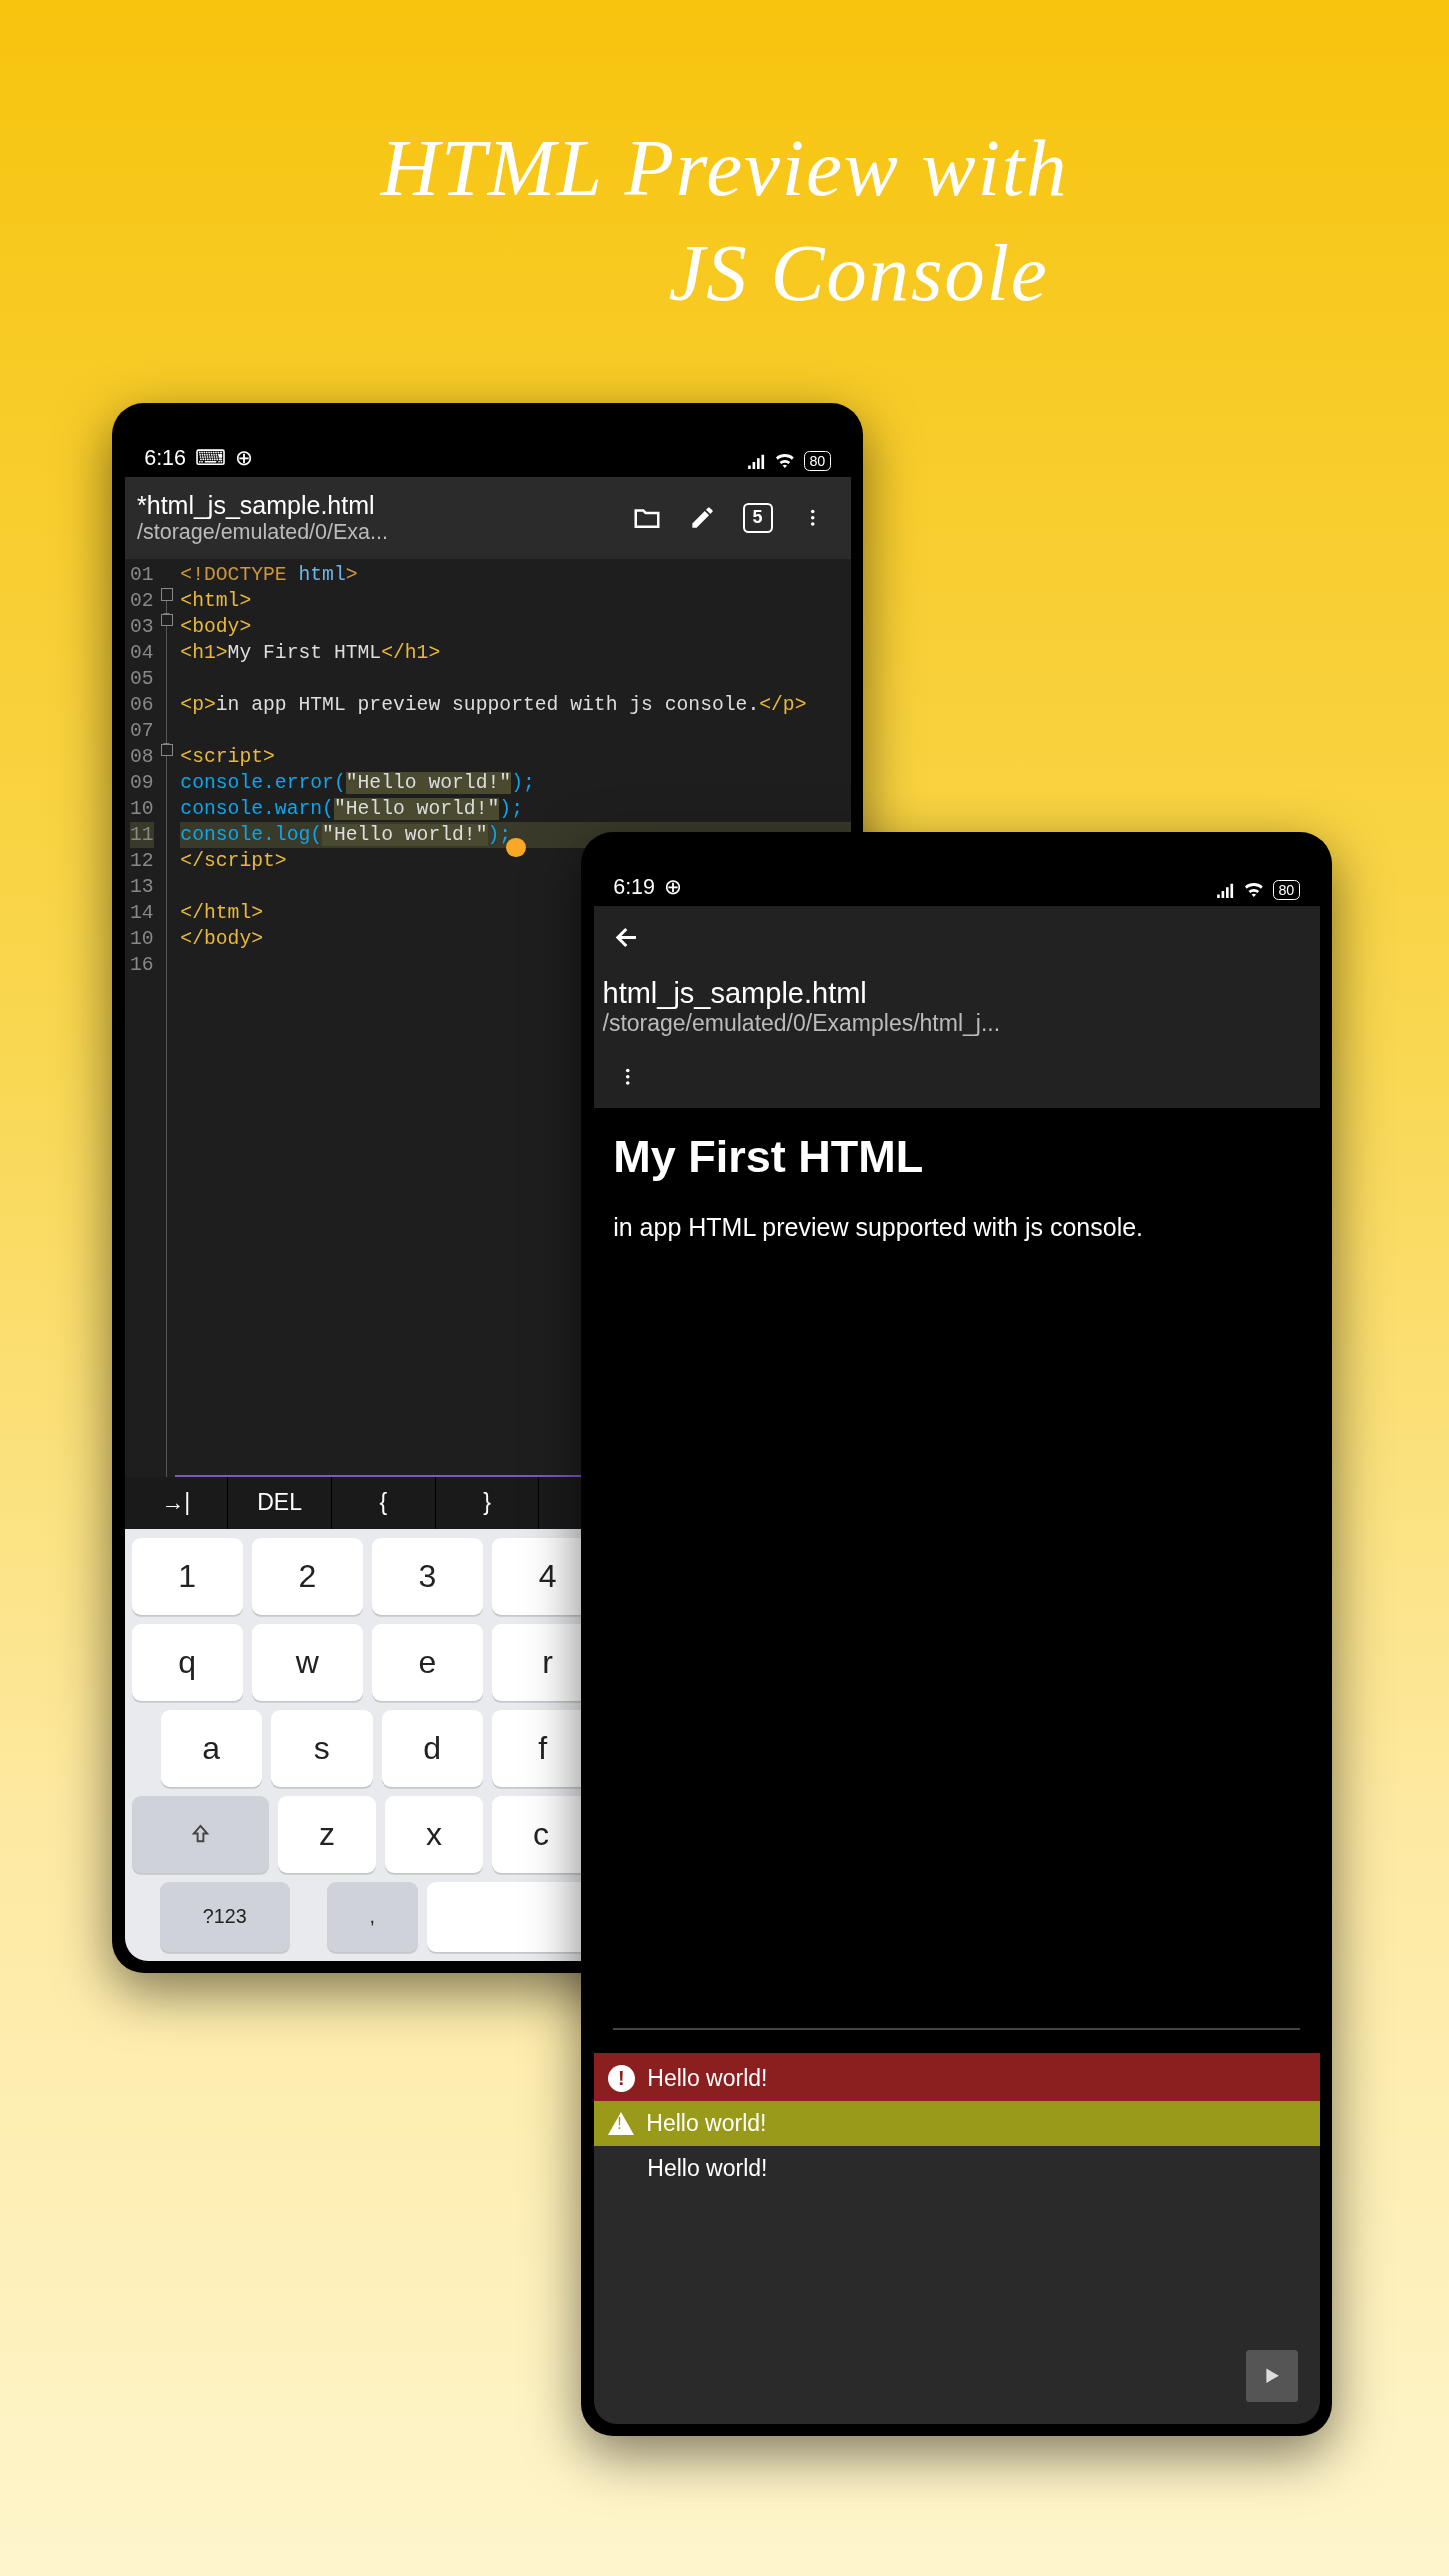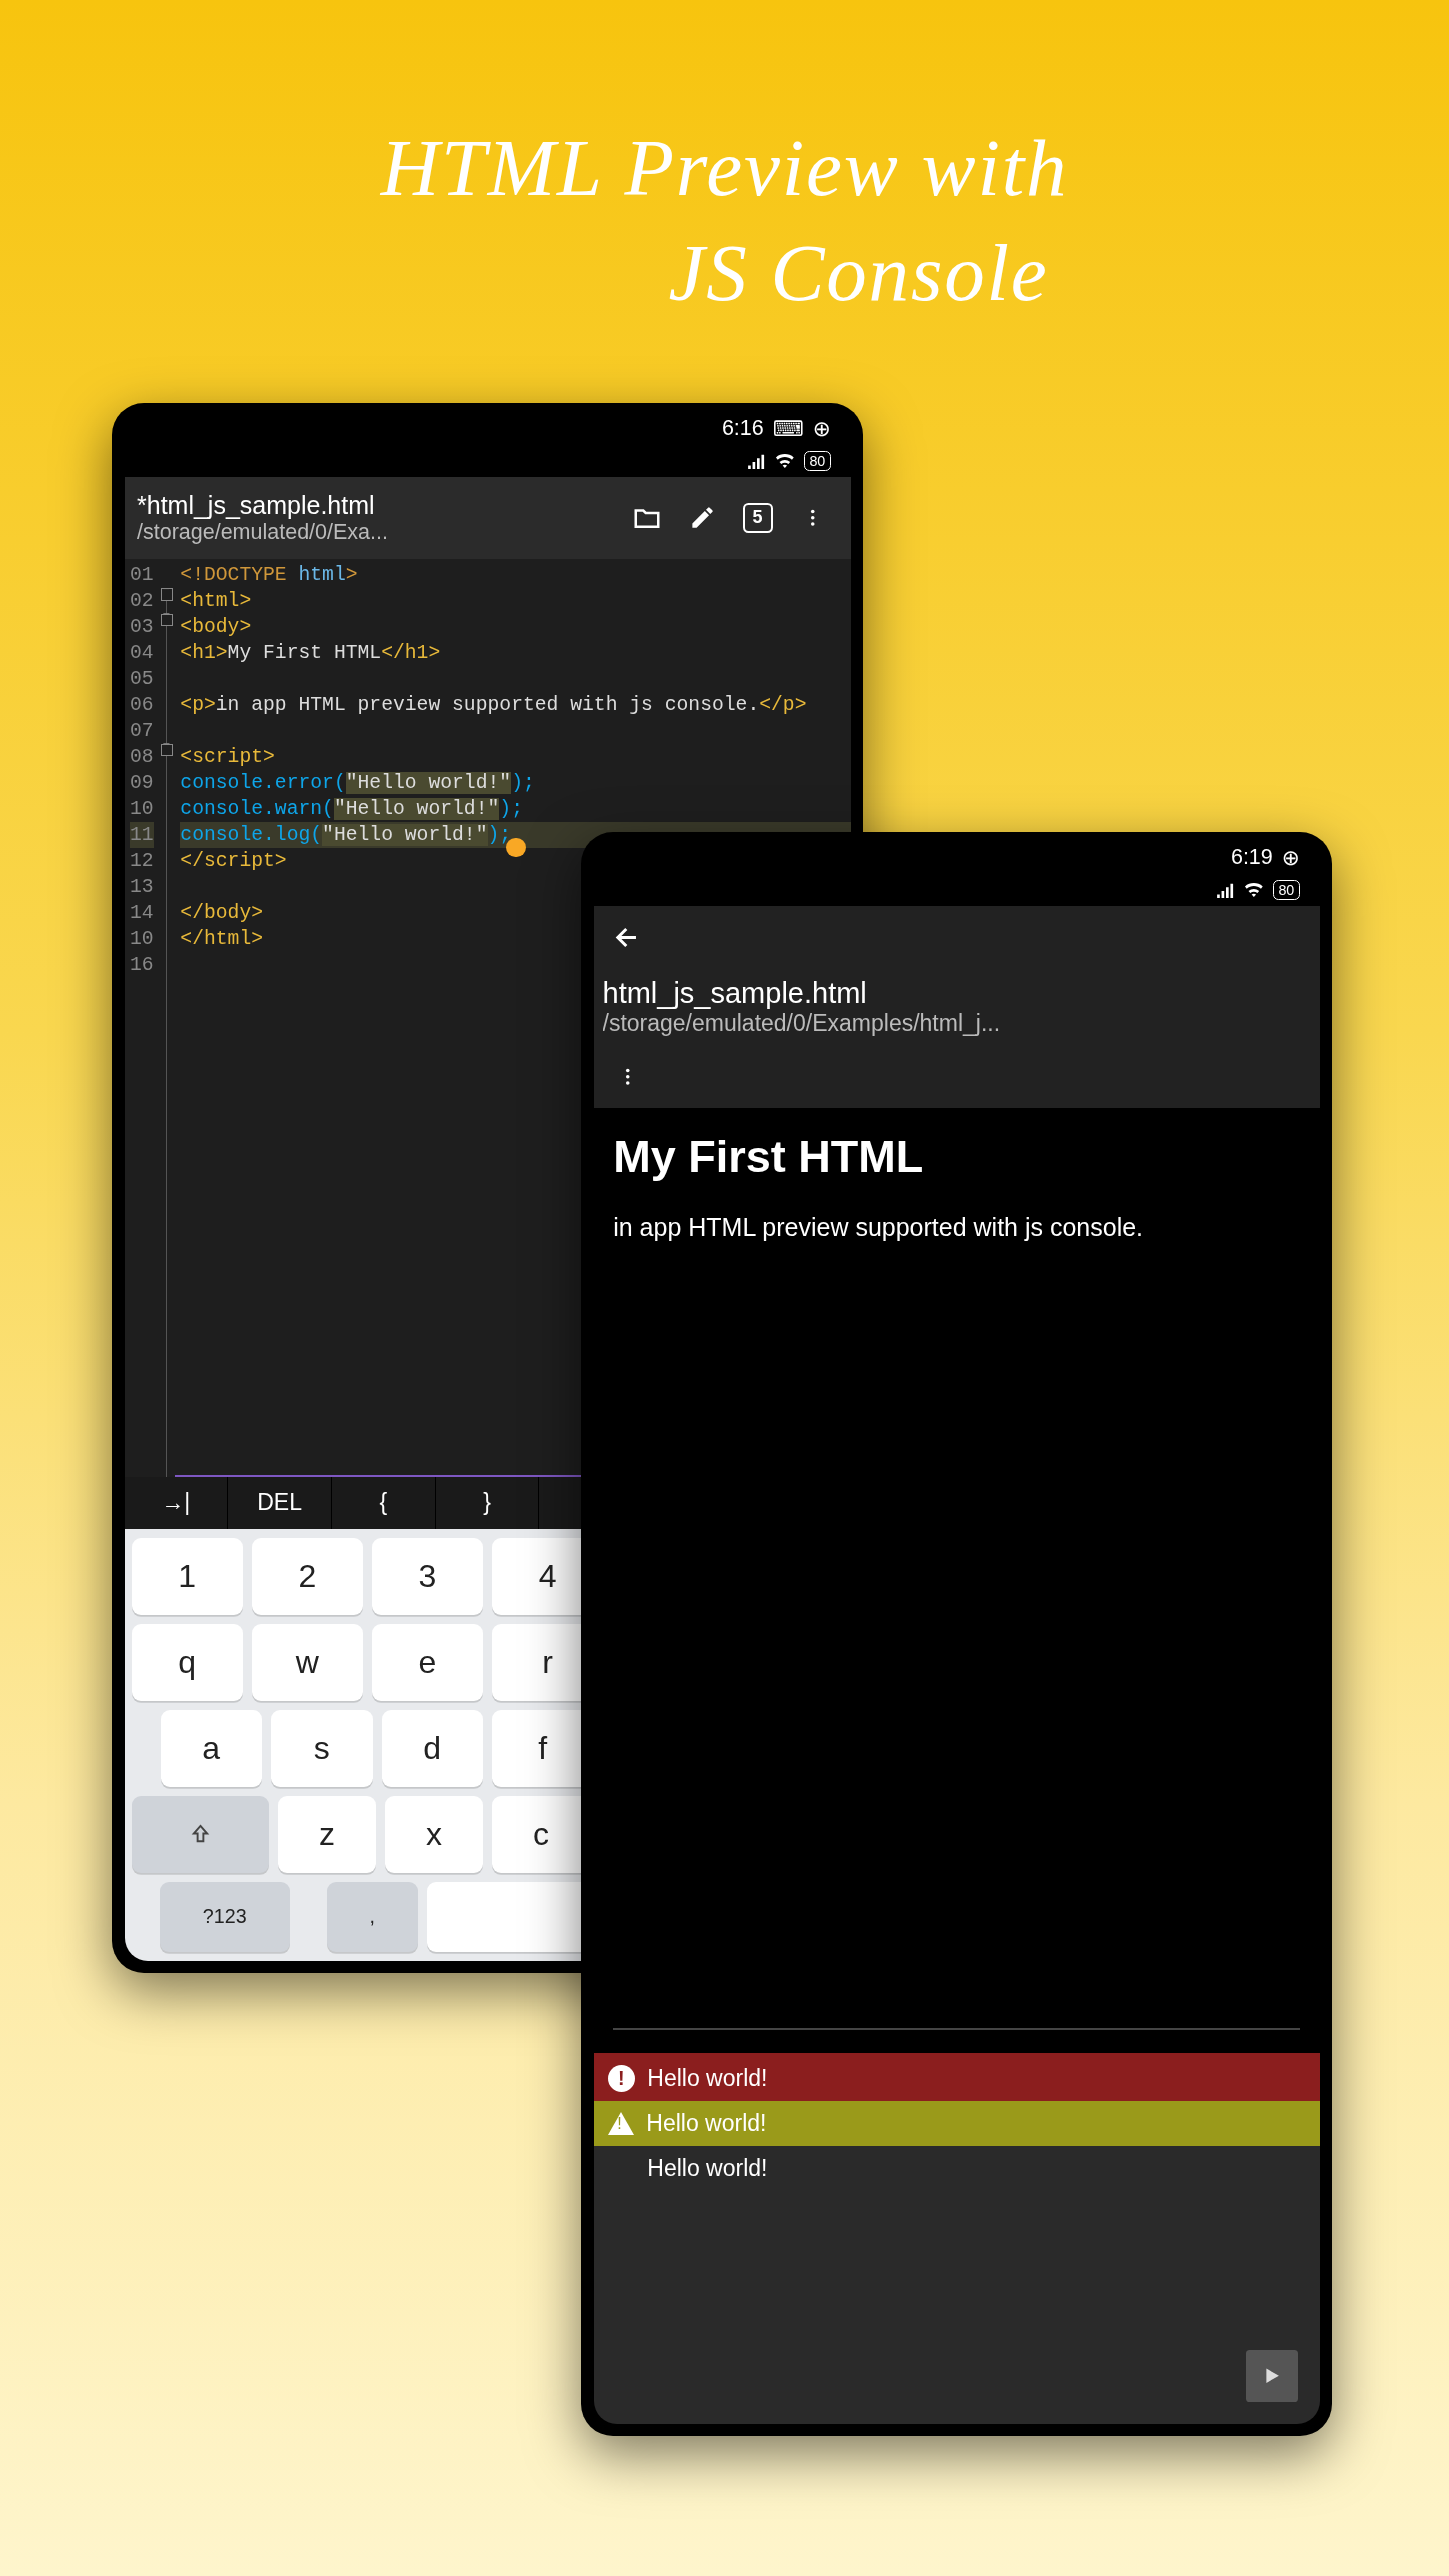--- a/index.html
+++ b/index.html
@@ -56,21 +56,20 @@
 
 .status-bar {
   height: 61px;
   display: flex;
   align-items: flex-end;
   justify-content: space-between;
   padding: 0 19.7px 5.4px;
   color: #fff;
   font-size: 21.5px;
   font-weight: 500;
-  flex-direction: column;
 }
 .status-left { display: flex; align-items: center; gap: 9px; }
 .status-right { display: flex; align-items: center; gap: 9px; }
 .status-right svg { display: block; }
 
 
 .app-bar {
   background: #2b2b2b;
   display: flex;
   align-items: center;
@@ -357,22 +356,22 @@
         <div class="code-line"><span class="c-kw">&lt;h1&gt;</span><span class="c-text">My First HTML</span><span class="c-kw">&lt;/h1&gt;</span></div>
         <div class="code-line"></div>
         <div class="code-line"><span class="c-kw">&lt;p&gt;</span><span class="c-text">in app HTML preview supported with js console.</span><span class="c-kw">&lt;/p&gt;</span></div>
         <div class="code-line"></div>
         <div class="code-line"><span class="c-kw">&lt;script&gt;</span></div>
         <div class="code-line"><span class="c-fn">console.error(</span><span class="c-str">"Hello world!"</span><span class="c-fn">);</span></div>
         <div class="code-line"><span class="c-fn">console.warn(</span><span class="c-str">"Hello world!"</span><span class="c-fn">);</span></div>
         <div class="code-line hl-line"><span class="c-fn">console.log(</span><span class="c-str">"Hello world!"</span><span class="c-fn">);</span></div>
         <div class="code-line"><span class="c-kw">&lt;/script&gt;</span></div>
         <div class="code-line"></div>
+        <div class="code-line"><span class="c-kw">&lt;/html&gt;</span></div>
         <div class="code-line"><span class="c-kw">&lt;/body&gt;</span></div>
-        <div class="code-line"><span class="c-kw">&lt;/html&gt;</span></div>
         <div class="code-line"></div>
         <div class="cursor-dot" style="left:331px; top:279px;"></div>
         <div class="editor-bottom-line"></div>
       </div>
     </div>
 
     <div class="sym-row">
       <div class="sym-key">→|</div>
       <div class="sym-key">DEL</div>
       <div class="sym-key">{</div>

